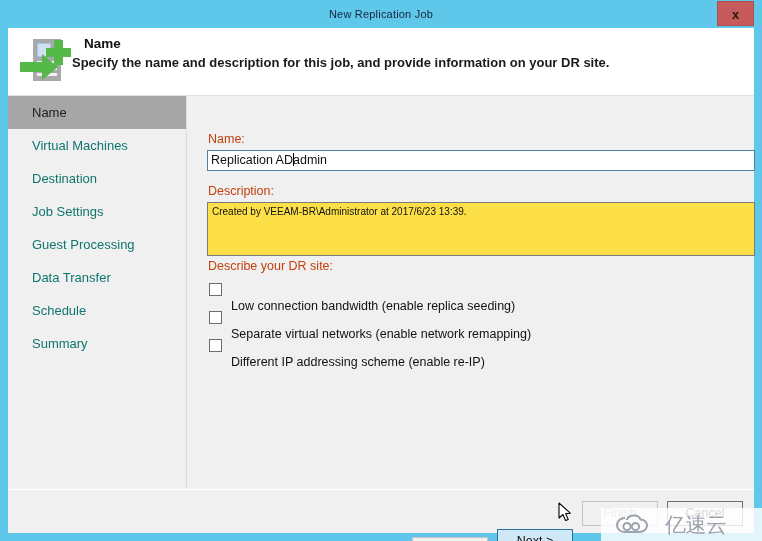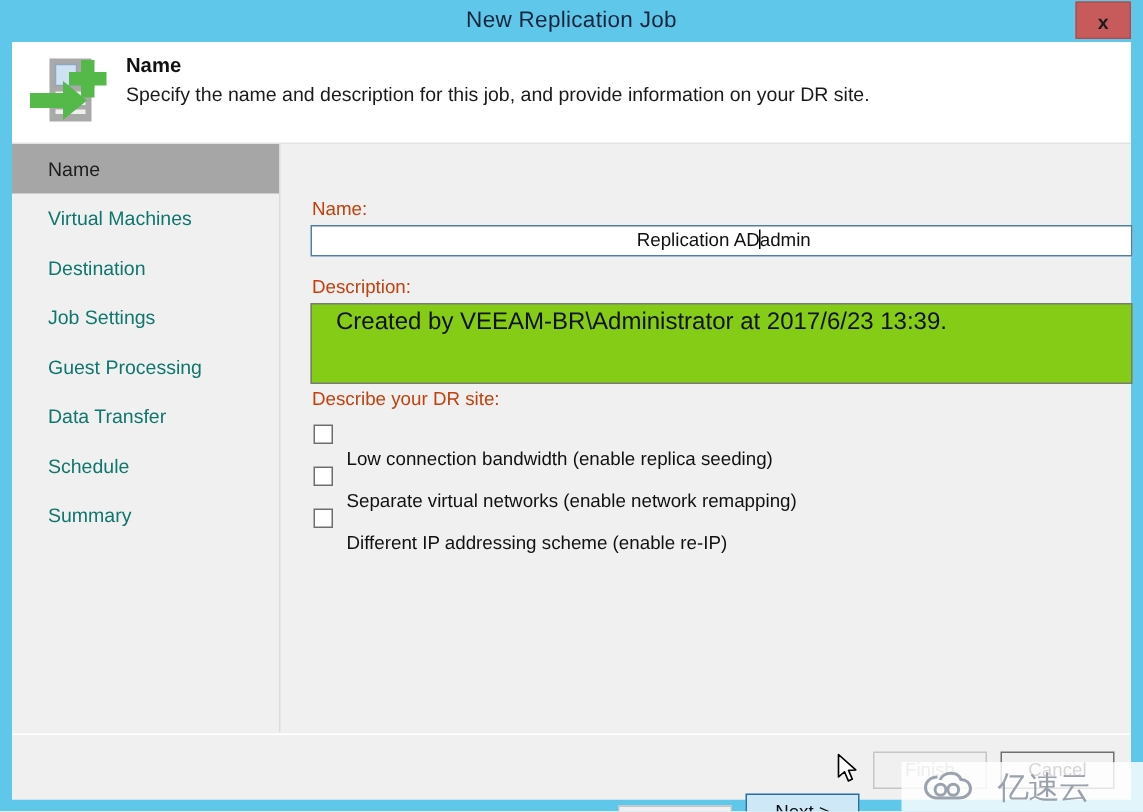--- a/index.html
+++ b/index.html
@@ -27,21 +27,21 @@
     width: 762px;
     height: 28px;
     background: #5ec7ea;
   }
   .titlebar-text {
     position: absolute;
     left: 0; top: 0;
     width: 762px;
     line-height: 28px;
     text-align: center;
-    font-size: 15px;
+    font-size: 11px;
     color: #15263c;
     letter-spacing: 0.2px;
   }
   .close-button {
     position: absolute;
     right: 8px;
     top: 1px;
     width: 37px;
     height: 25px;
     background: #c75b5b;
@@ -85,24 +85,25 @@
   .header-title {
     position: absolute;
     left: 76px;
     top: 8px;
     font-size: 13.5px;
     font-weight: bold;
     color: #111111;
   }
   .header-sub {
     position: absolute;
-    left: 76px;
+    left: 64px;
     top: 27px;
     font-size: 13px;
     color: #1a1a1a;
+    font-weight: bold;
   }
 
   
   .sidebar {
     position: absolute;
     left: 0;
     top: 68px;
     width: 179px;
     height: 392px;
     background: #f0f0f0;
@@ -151,43 +152,42 @@
     height: 21px;
     background: #ffffff;
     border: 1px solid #4f7fa8;
     box-sizing: border-box;
     font-size: 12.5px;
     color: #111111;
     line-height: 19px;
     padding-left: 3px;
     white-space: nowrap;
     overflow: hidden;
-    text-align: center;
   }
   .caret {
     display: inline-block;
     width: 1px;
     height: 13px;
     background: #000000;
     vertical-align: -2px;
     margin: 0 -0.5px;
   }
 
   .text-area {
     position: absolute;
     left: 19px;
     top: 106px;
     width: 548px;
     height: 54px;
-    background: #84cc16;
+    background: #fde047;
     border: 1px solid #7a7a7a;
     box-sizing: border-box;
-    font-size: 16px;
-    color: #111111;
-    padding: 3px 16px;
+    font-size: 10px;
+    color: #111111;
+    padding: 3px 4px;
     overflow: hidden;
   }
 
   .checkbox-row {
     position: absolute;
     left: 21px;
     height: 18px;
     cursor: pointer;
   }
   #chk-row-0 { top: 186px; }

